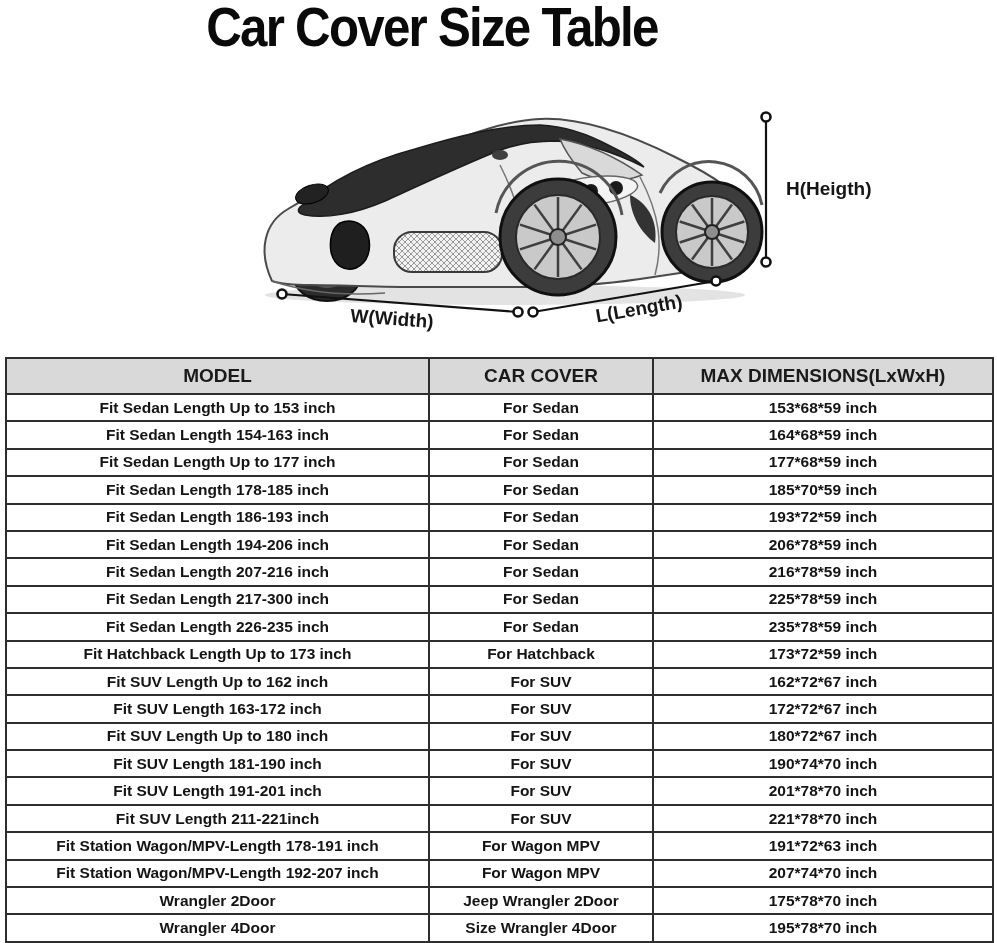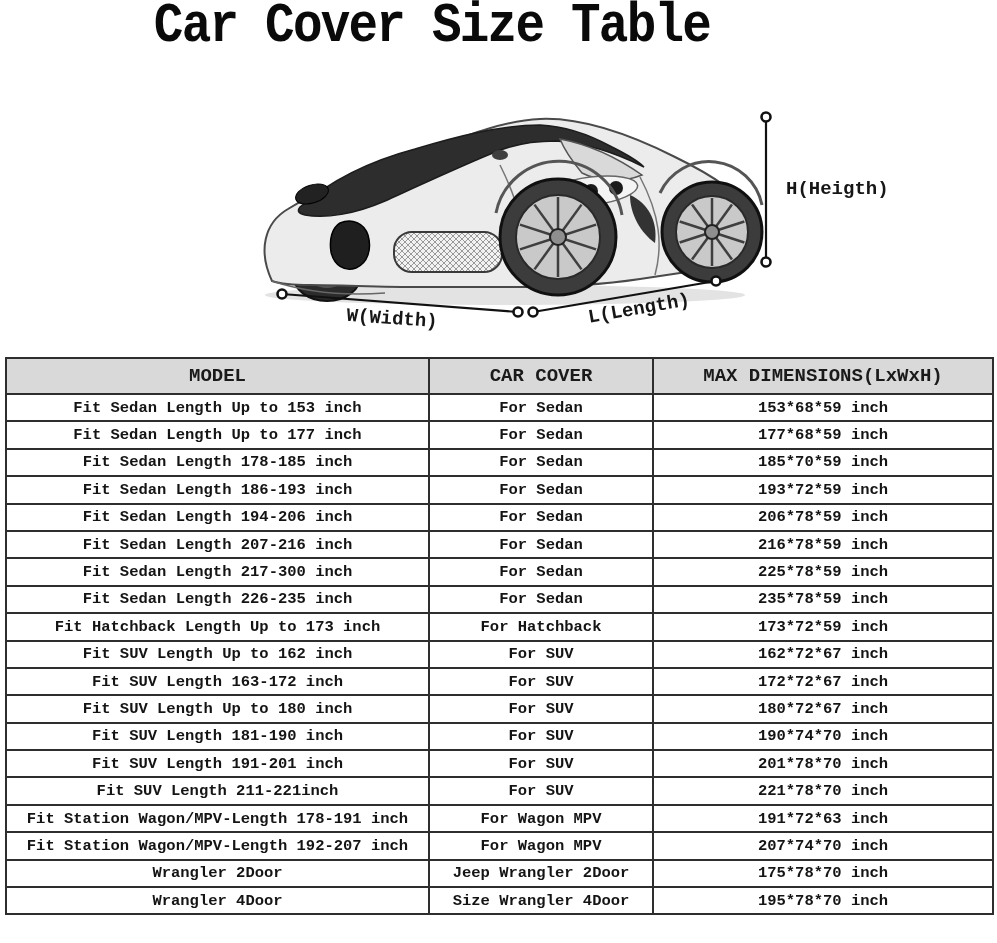--- a/index.html
+++ b/index.html
@@ -1,17 +1,17 @@
 <!DOCTYPE html>
 <html style="--header-bg: #d9d9d9;"><head>
 <meta charset="utf-8">
 <style>
   html,body{margin:0;padding:0;background:#fff;}
   body{width:997px;height:943px;overflow:hidden;font-family:"Liberation Sans",sans-serif;color:#111;}
-  .page{position:relative;width:864px;height:943px;background:#fff;font-family:Liberation Mono, monospace;}
+  .page{position:relative;width:864px;height:943px;background:#fff;}
 
   .title{position:absolute;top:-6px;left:0;width:100%;text-align:center;margin:0;
     font-size:56px;font-weight:bold;letter-spacing:-2px;color:#0a0a0a;
     transform:scaleX(0.88);transform-origin:center top;white-space:nowrap;}
 
   .illustration{position:absolute;top:95px;left:0;width:997px;height:255px;}
   .illustration svg{position:absolute;left:0;top:0;}
 
   .dim-label{position:absolute;font-size:19px;font-weight:600;color:#161616;white-space:nowrap;}
   .dim-label.w{left:392px;top:224px;transform:translate(-50%,-50%) rotate(4deg);}
@@ -180,20 +180,25 @@
         <th>MAX DIMENSIONS(LxWxH)</th>
       </tr>
     </thead>
     <tbody>
         <tr>
           <td>Fit Sedan Length Up to 153 inch</td>
           <td>For Sedan</td>
           <td>153*68*59 inch</td>
         </tr>
         <tr>
+          <td>Fit Sedan Length 154-163 inch</td>
+          <td>For Sedan</td>
+          <td>164*68*59 inch</td>
+        </tr>
+        <tr>
           <td>Fit Sedan Length Up to 177 inch</td>
           <td>For Sedan</td>
           <td>177*68*59 inch</td>
         </tr>
         <tr>
           <td>Fit Sedan Length 178-185 inch</td>
           <td>For Sedan</td>
           <td>185*70*59 inch</td>
         </tr>
         <tr>

